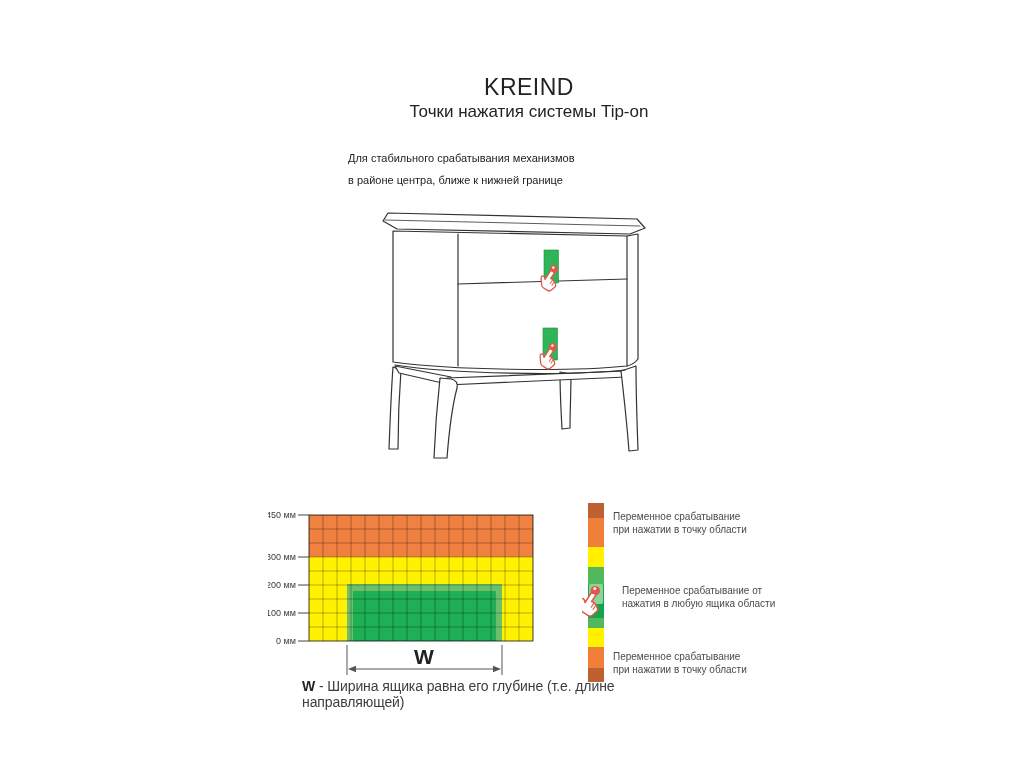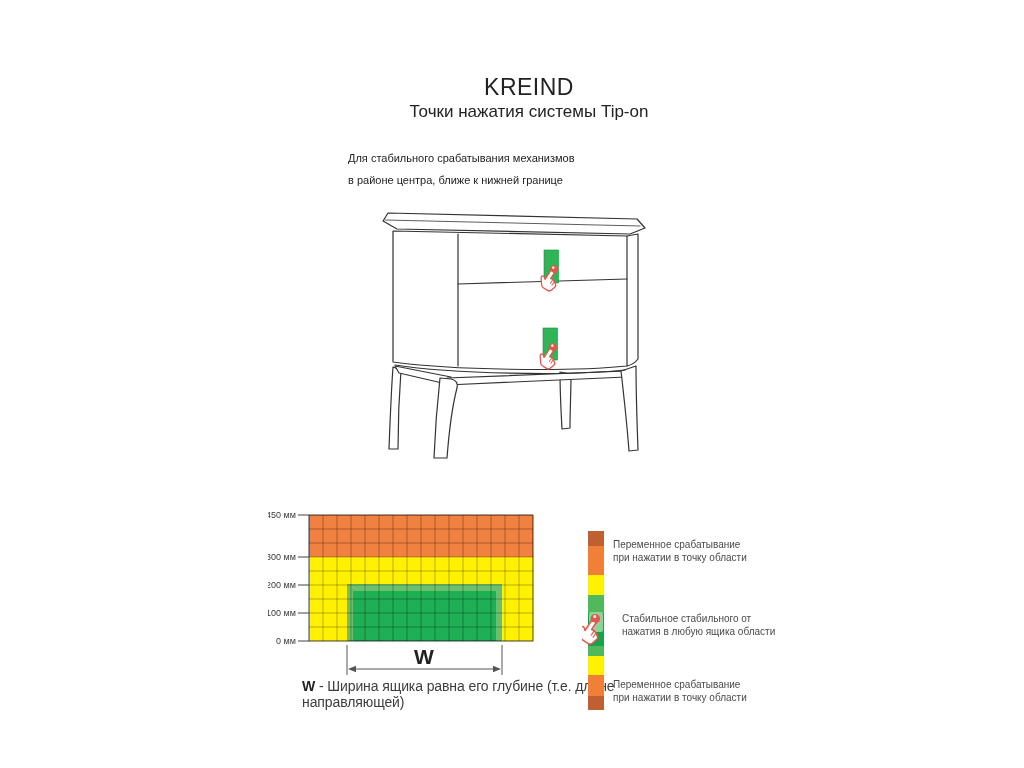--- a/index.html
+++ b/index.html
@@ -9,21 +9,21 @@
   
   .header{left:299px;top:74px;width:460px;text-align:center;}
   .brand{font-size:23px;line-height:26px;letter-spacing:0.5px;color:#222;}
   .subtitle{font-size:17px;line-height:22px;margin-top:1px;color:#222;}
   
   .intro{left:348px;top:136px;width:340px;font-size:11px;line-height:22px;color:#222;margin-top:11px;}
   
   .caption{left:302px;top:678px;width:320px;font-size:14px;color:#3d3d3d;letter-spacing:-0.1px;}
   .caption b{color:#222;}
   
-  .legend{left:588px;top:531px;width:230px;height:182px;}
+  .legend{left:588px;top:503px;width:230px;height:182px;}
   .legend-strip{position:absolute;left:0;top:0;width:16px;height:179px;}
   .legend-strip .seg{width:16px;}
   .legend-label{position:absolute;font-size:10px;line-height:12.5px;color:#4a4a4a;white-space:nowrap;}
   .press-highlight{position:absolute;left:1px;top:81px;width:14px;height:20px;border-radius:2px;}
   svg{display:block;}
 </style>
 </head>
 <body>
 
 <div class="canvas">
@@ -123,21 +123,21 @@
 
     <svg class="abs" style="left:-6px;top:76px" width="40" height="42" viewBox="0 0 40 42">
       <use href="#press-hand" transform="translate(10,3) rotate(33)"></use>
     </svg>
 
     <div class="legend-label" style="left:25px;top:8px">
       <div>Переменное срабатывание</div>
       <div>при нажатии в точку области</div>
     </div>
     <div class="legend-label" style="left:34px;top:82px">
-      <div>Стабильное стабильного от</div>
+      <div>Переменное срабатывание от</div>
       <div>нажатия в любую ящика области</div>
     </div>
     <div class="legend-label" style="left:25px;top:148px">
       <div>Переменное срабатывание</div>
       <div>при нажатии в точку области</div>
     </div>
   </div>
 
 </div>
 

